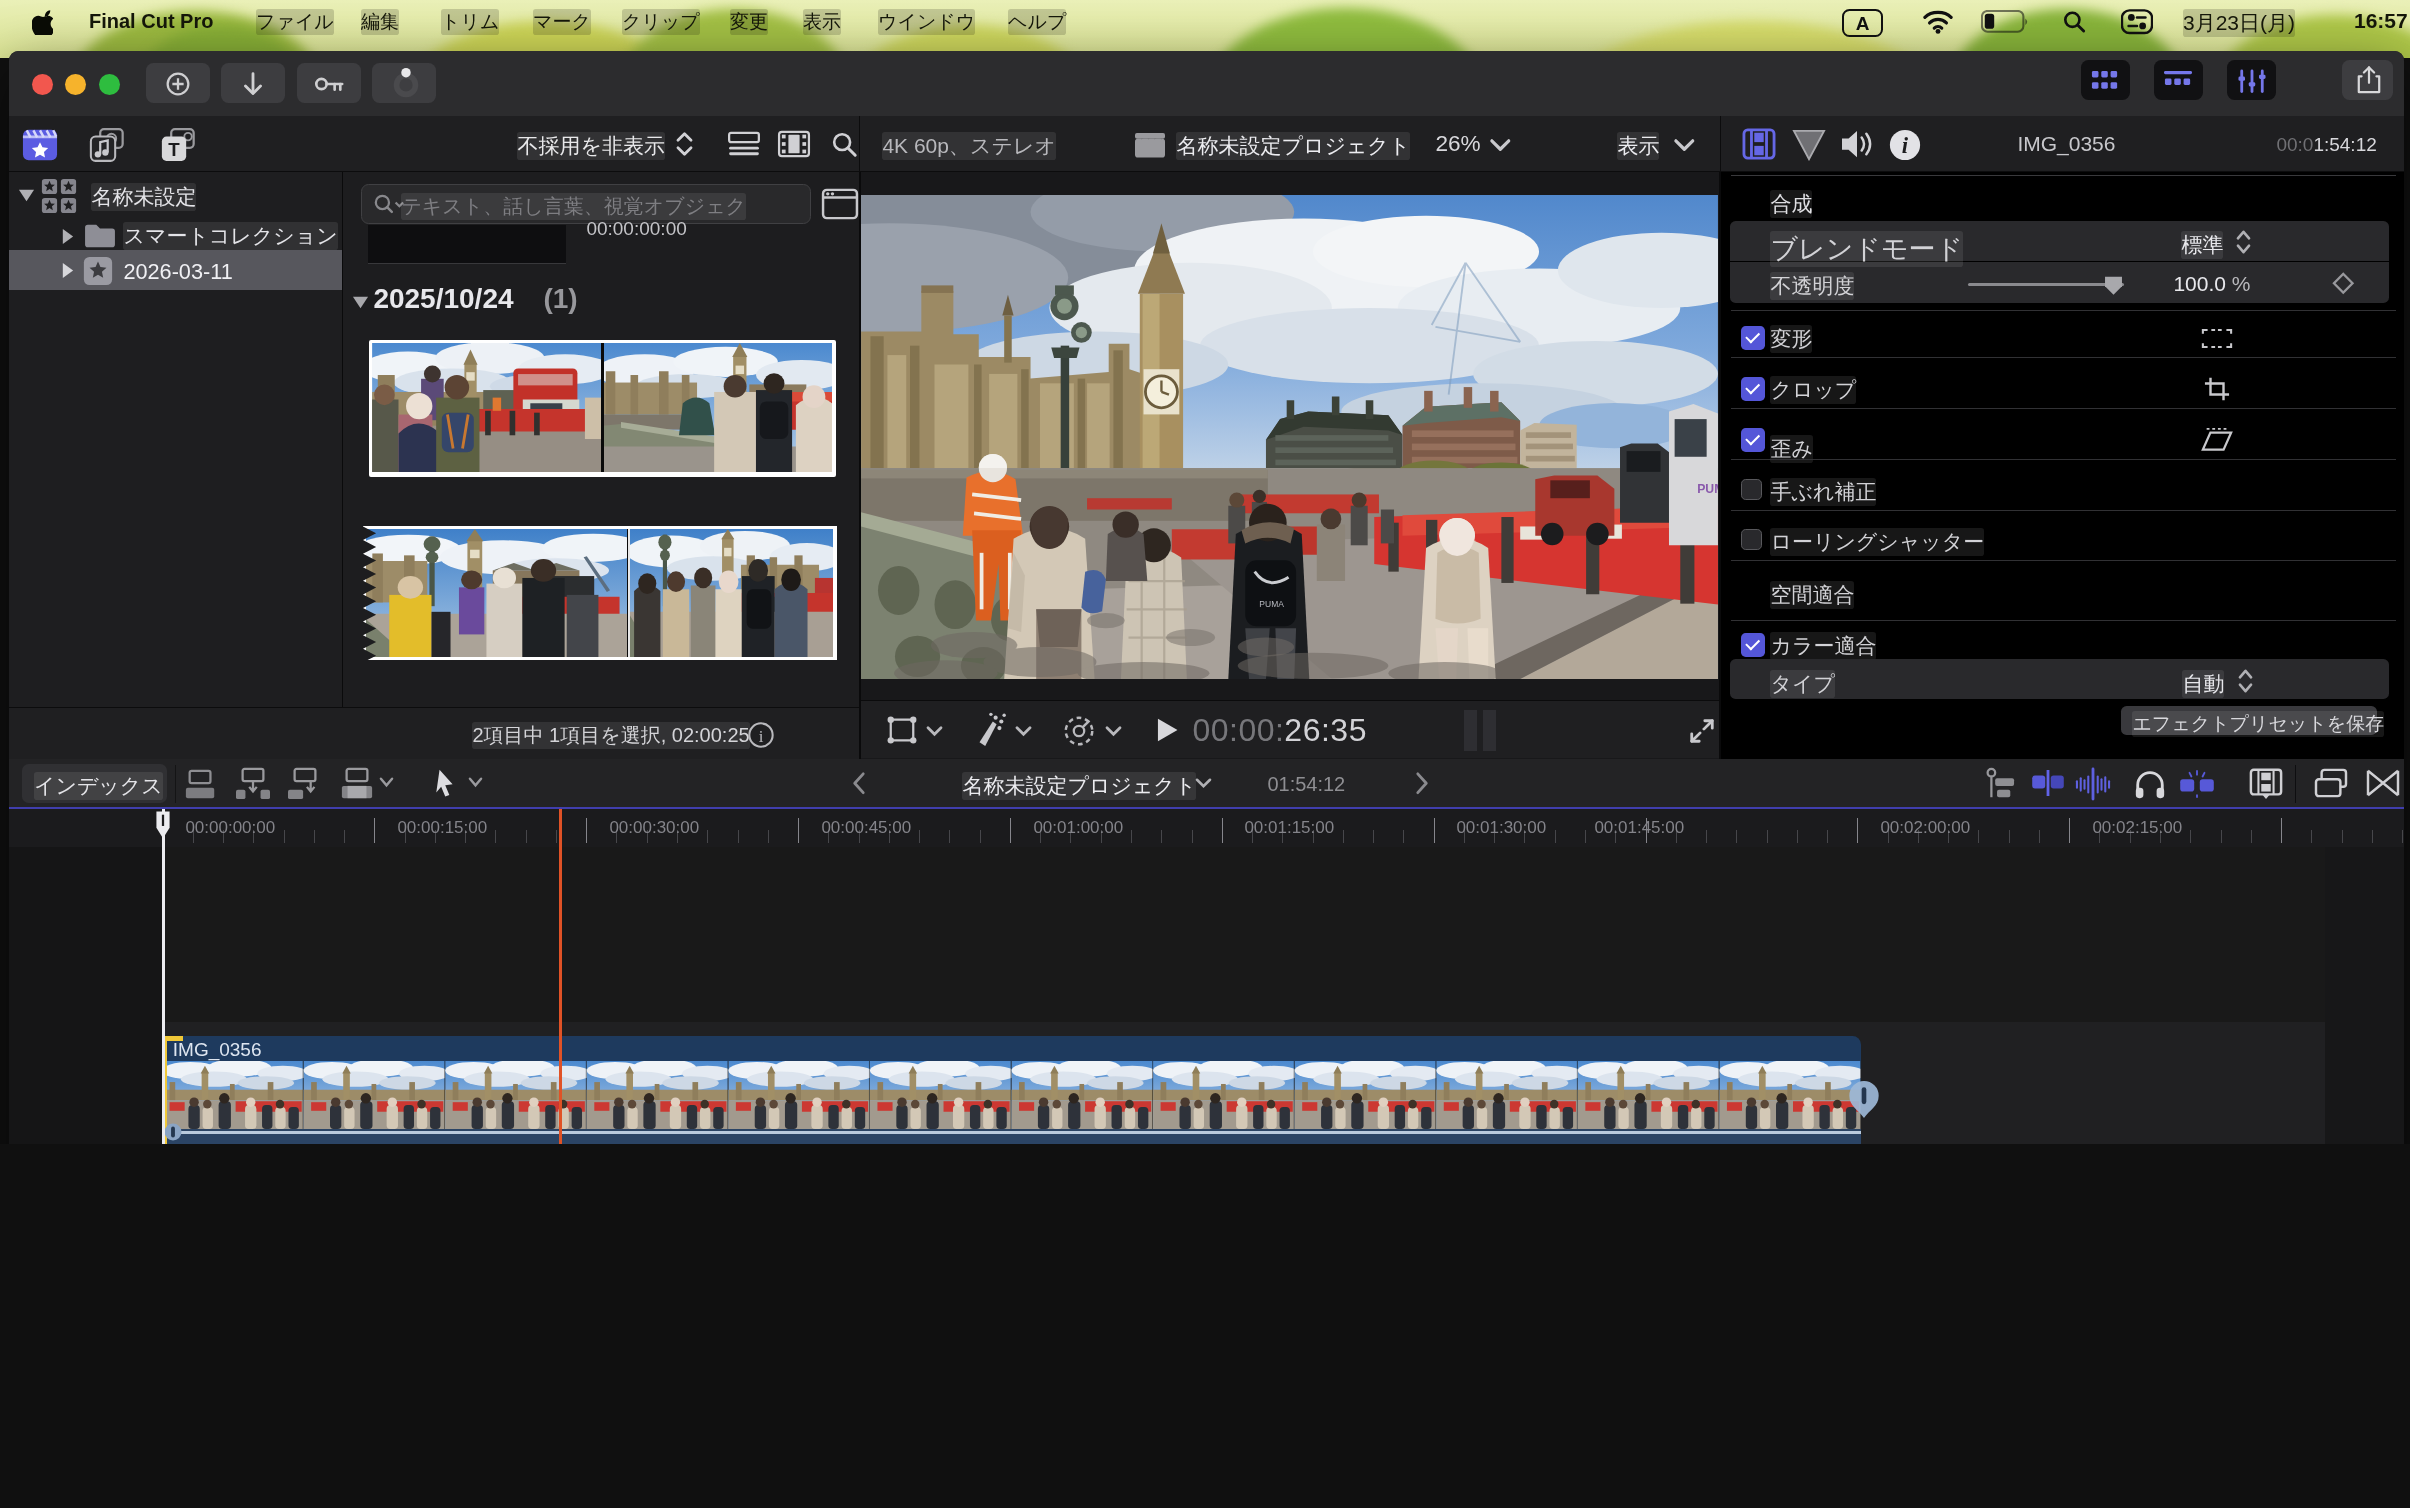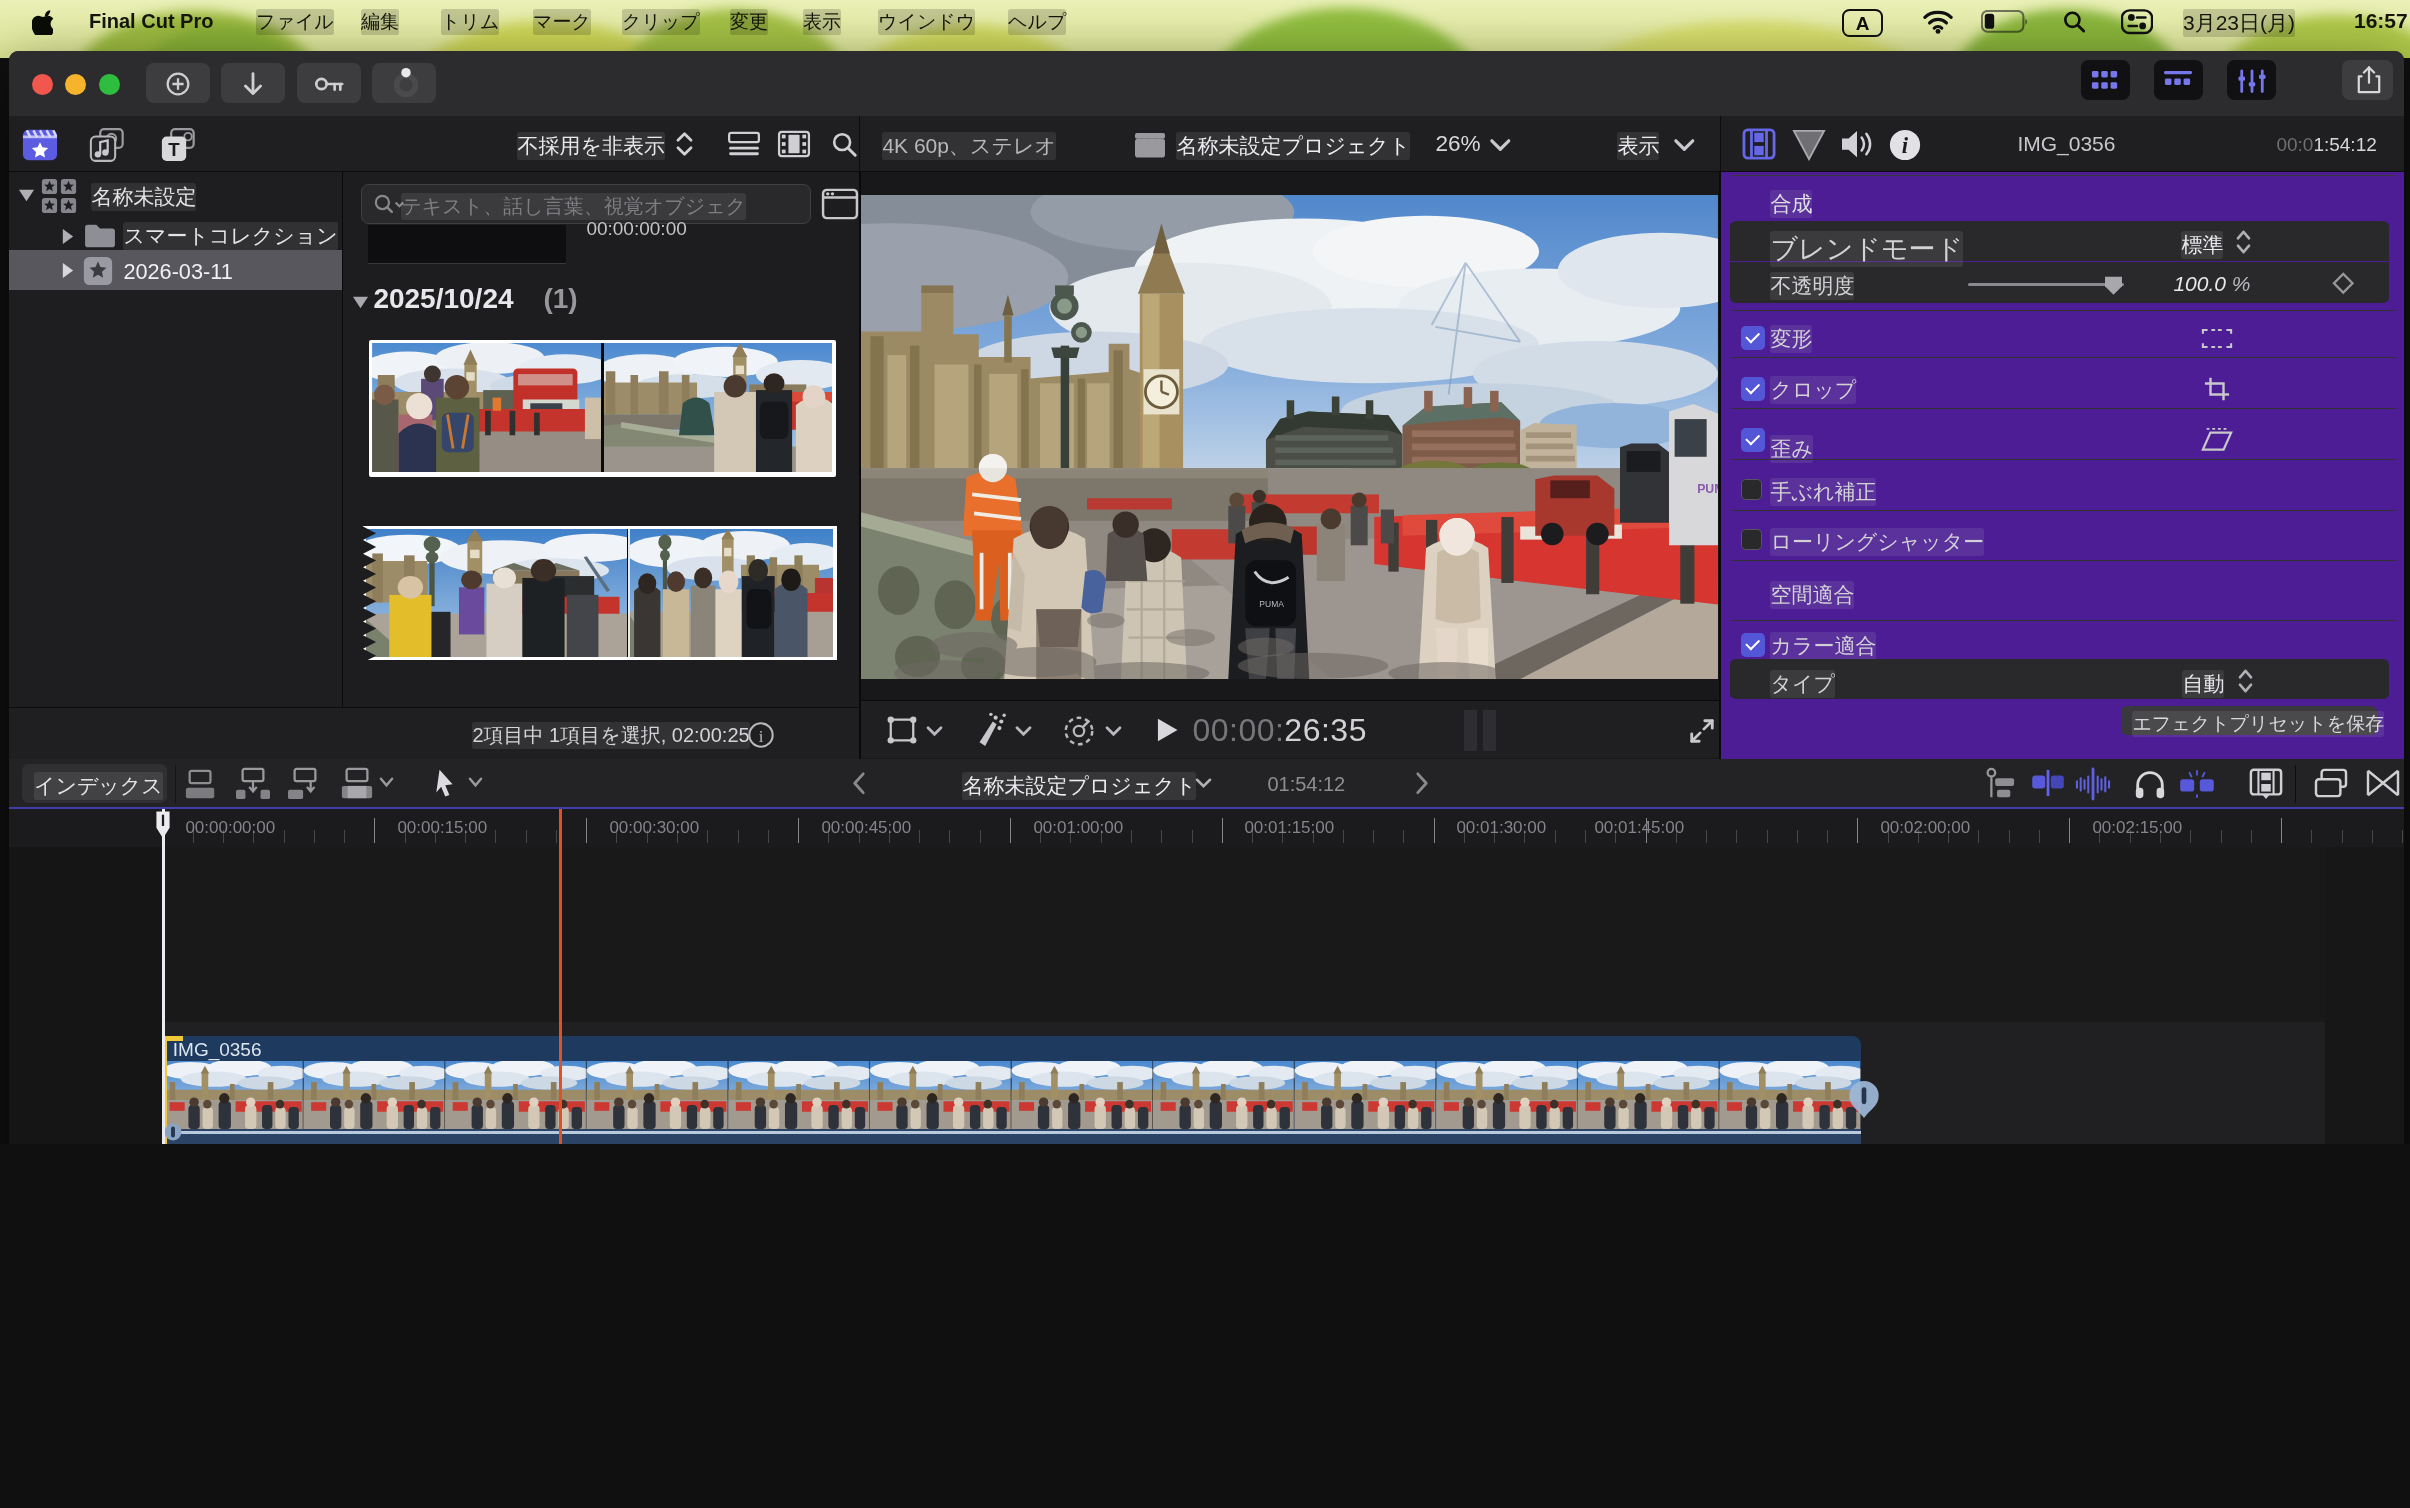--- a/index.html
+++ b/index.html
@@ -22,21 +22,21 @@
 .tl { position:absolute; top:22.6px; width:21px; height:21px; border-radius:50%; }
 .tbtn { position:absolute; top:12.2px; height:40px; background:#3d3d40; border-radius:7.5px; }
 .tbtn-dark { position:absolute; top:9.4px; height:40px; background:#111113; border-radius:7.5px; }
 
 #hdr { left:0; top:65px; width:2395px; height:56px; background:#1f1f21; border-bottom:0.9px solid #0c0c0d; z-index:5; }
 
 
 #sidebar { left:0; top:121px; width:333px; height:535px; background:#1e1e20; }
 #browser { left:334px; top:121px; width:516px; height:535px; background:#1d1d1f; overflow:hidden; }
 #viewer  { left:852px; top:121px; width:859px; height:587px; background:#18181a; overflow:hidden; }
-#inspector { left:1712px; top:65px; width:684px; height:643px; background:#4c1d95; overflow:hidden; }
+#inspector { left:1712px; top:65px; width:684px; height:643px; background:#000000; overflow:hidden; }
 .vdiv { position:absolute; width:0.9px; background:#0a0a0b; }
 
 #bbar { left:0px; top:656px; width:851px; height:52px; background:#1f1f21; border-top:0.9px solid #0c0c0d; }
 
 
 #tlbar { left:0; top:708px; width:2395px; height:48px; background:#232325; }
 #blueline { left:0; top:756px; width:2395px; height:1.9px; background:#403ead; }
 #ruler { left:0; top:758px; width:2395px; height:38px; background:#1b1b1d; }
 #tlbody { left:0; top:796px; width:2395px; height:540px; background:#191919; }
 #lane { left:0; top:175px; width:2395px; height:153px; background:#202022; }
@@ -892,21 +892,21 @@
           <g stroke="#b0b0b4" stroke-width="2.8" fill="none" stroke-linecap="round" stroke-linejoin="round">
             <path d="M3 10 L9 3 L15 10"></path>
             <path d="M3 18 L9 25 L15 18"></path>
           </g>
         </svg>
       <div class="txt jp" style="left:49px;top:156px;font-size:21px;color:#d2d2d6;">不透明度</div>
       <div class="abs" style="left:247px;top:167px;width:156px;height:2.8px;background:#8a8a8e;border-radius:1.9px;"></div>
       <svg class="abs" style="left:382px;top:158px" width="21" height="22.6" viewBox="0 0 22 24">
           <path d="M2 3 h18 v10 l-9 9 -9 -9 z" fill="#a8a8ac"></path>
         </svg>
-      <div class="txt" style="left:452px;top:156px;font-size:21px;color:#e8e8ec;font-style:italic;">100.0 <span style="color:#b8b8bc">%</span></div>
+      <div class="txt" style="left:452px;top:156px;font-size:21px;color:#e8e8ec;">100.0 <span style="color:#b8b8bc">%</span></div>
       <svg class="abs" style="left:610px;top:155px" width="24.5" height="24.5" viewBox="0 0 26 26">
           <rect x="6" y="6" width="14" height="14" fill="none" stroke="#98989c" stroke-width="2.4" transform="rotate(45 13 13)"></rect>
         </svg>
       <div class="abs" style="left:9.4px;top:194px;width:665px;height:0.9px;background:#313134;"></div>
 
       <div class="cbx on" style="left:20px;top:210px;"></div>
         <div class="txt jp" style="left:49px;top:209px;font-size:21px;color:#d2d2d6;">変形</div>
       <svg class="abs" style="left:480px;top:212px" width="32" height="21" viewBox="0 0 34 22">
           <g stroke="#c8c8cc" stroke-width="2.2" fill="none">
             <path d="M2 6 V2 h5 M27 2 h5 v4 M32 16 v4 h-5 M7 20 H2 v-4"></path>

